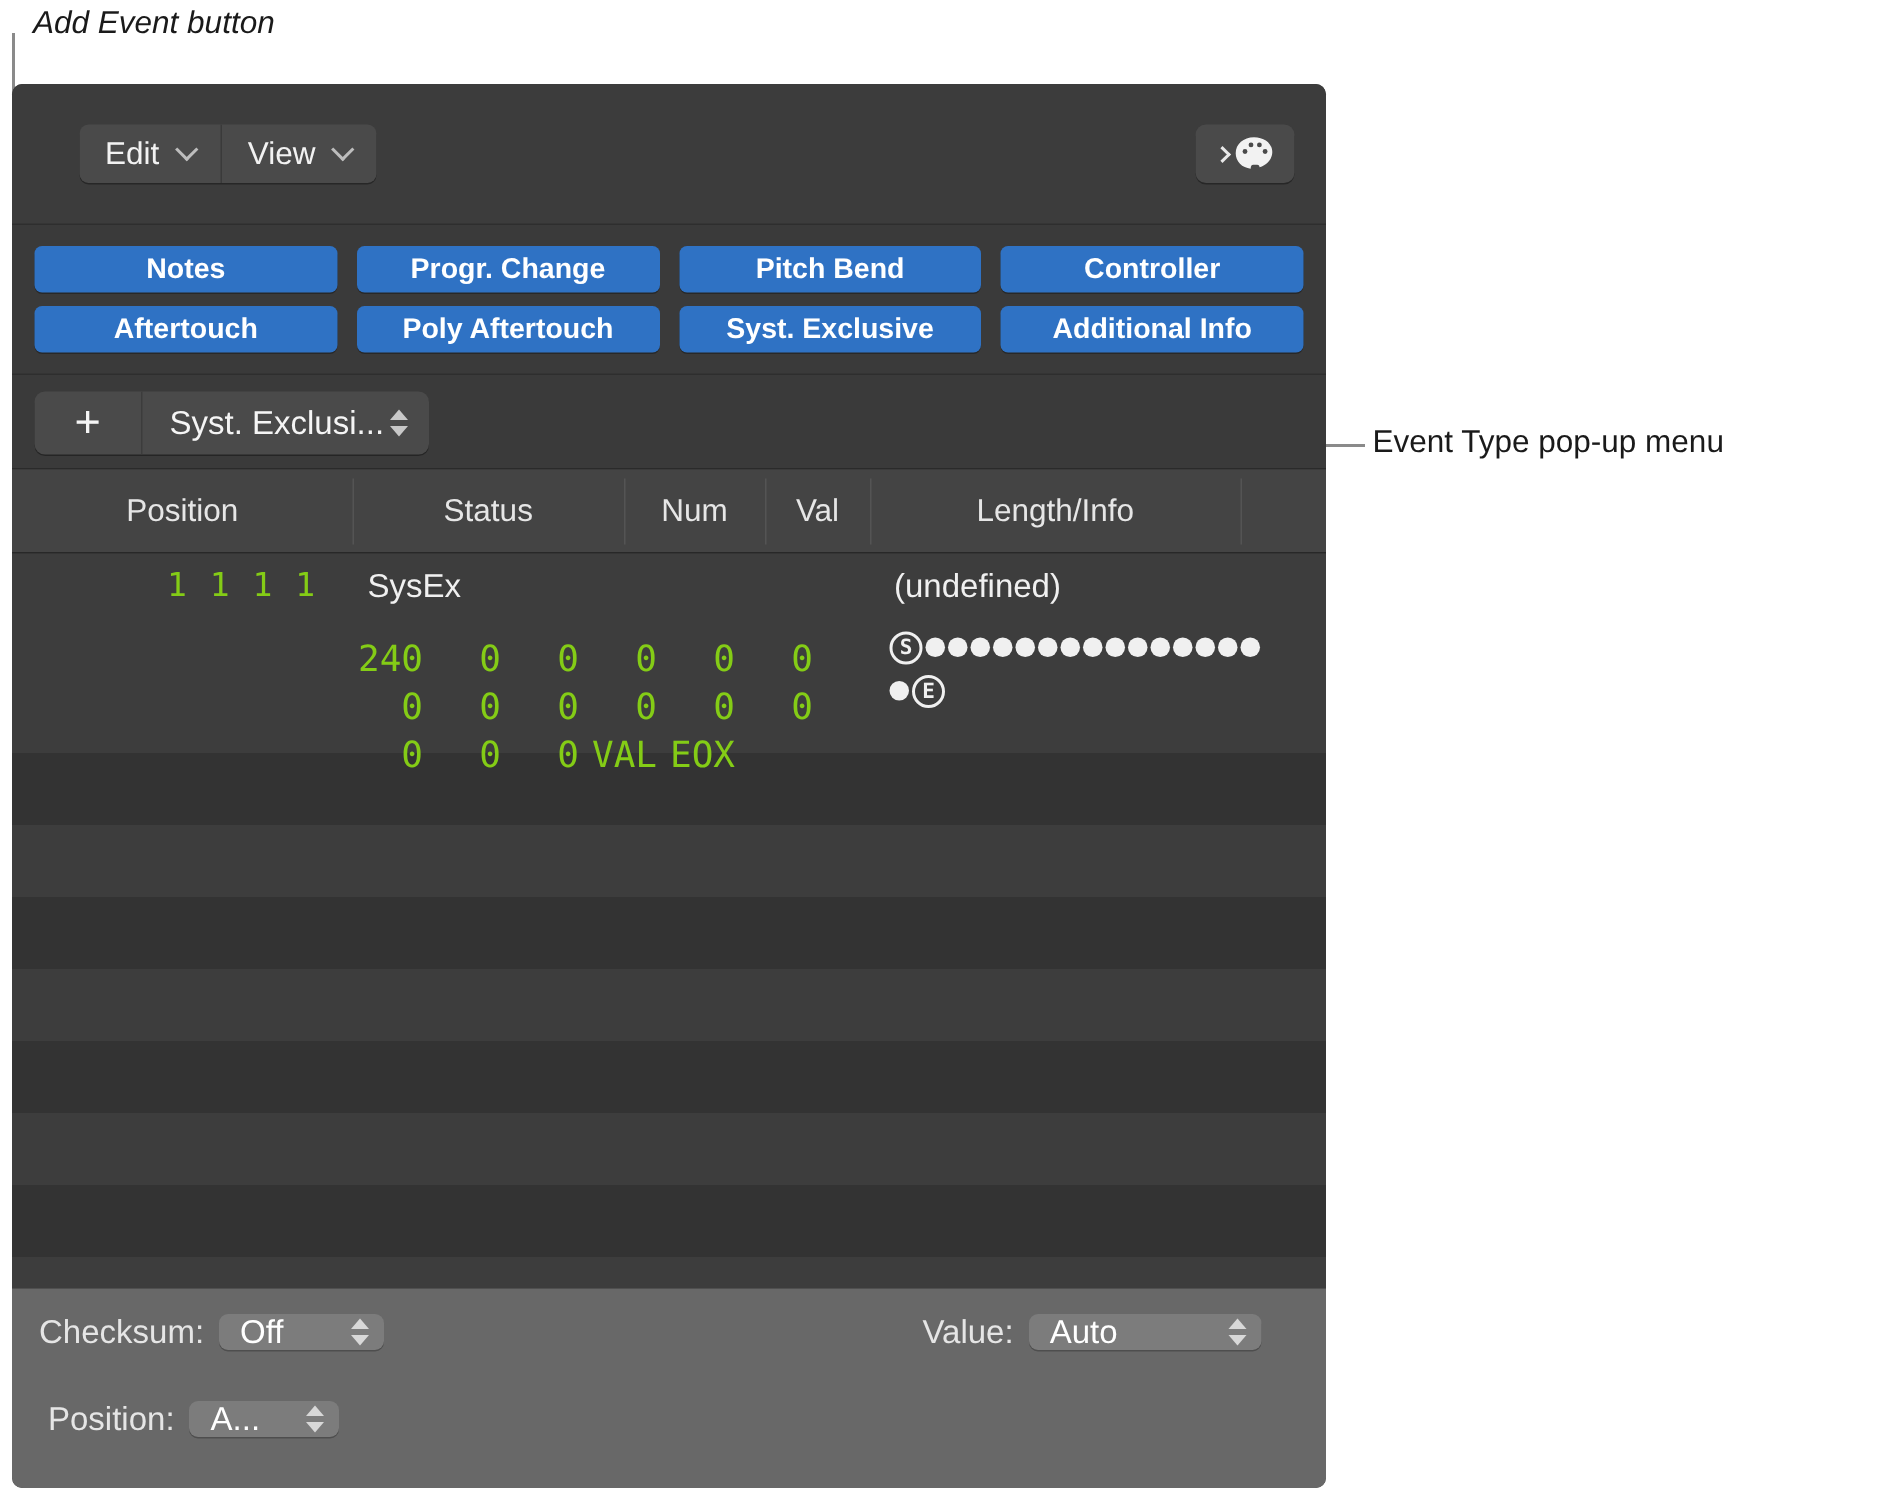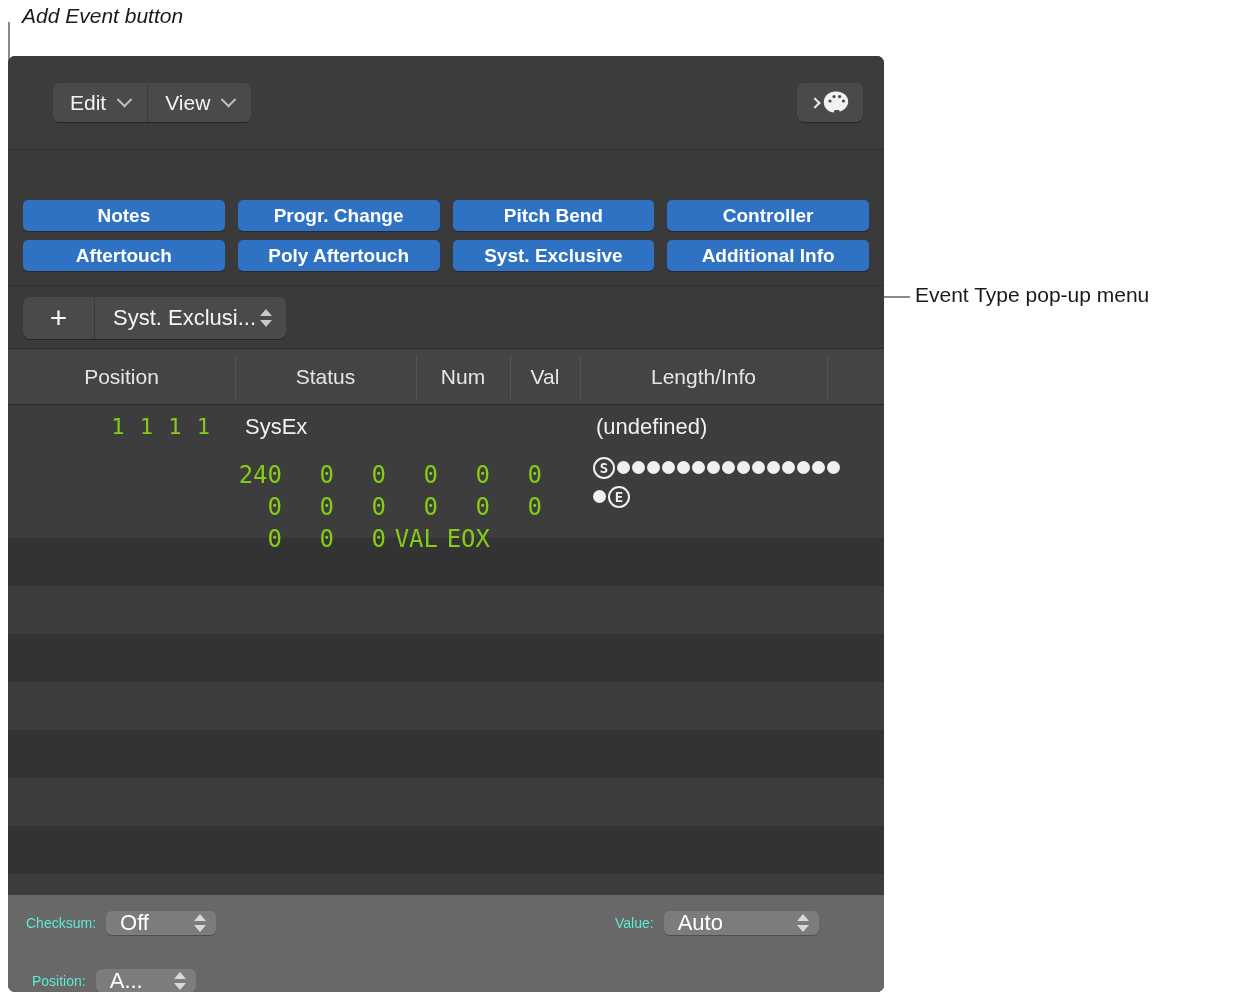--- a/index.html
+++ b/index.html
@@ -92,21 +92,21 @@
     border-top: 2px solid #e8e8e8;
     transform: rotate(45deg);
   }
 
   
   #eventbtns {
     background: #3a3a3a;
     padding: 14px 15px 14px 15px;
     border-bottom: 1px solid #2e2e2e;
   }
-  .btn-row { display: flex; gap: 13px; margin-top: 36px; }
+  .btn-row { display: flex; gap: 13px; }
   .btn-row + .btn-row { margin-top: 9px; }
   .evt-btn {
     flex: 1 1 0;
     height: 31px;
     background: #2f72c4;
     border-radius: 5px;
     color: #ffffff;
     font-size: 19px;
     font-weight: bold;
     display: flex;
@@ -287,22 +287,22 @@
   }
 
   
   #bottom {
     position: relative;
     height: 232px;
     background: #686868;
   }
   .fld { position: absolute; display: flex; align-items: center; gap: 10px; }
   .fld-label {
-    color: #5eead4;
-    font-size: 14px;
+    color: #e5e5e5;
+    font-size: 22px;
     cursor: default;
   }
   .pop {
     display: flex;
     align-items: center;
     justify-content: space-between;
     gap: 14px;
     height: 24px;
     padding: 0 10px 0 14px;
     background: #7c7c7c;

